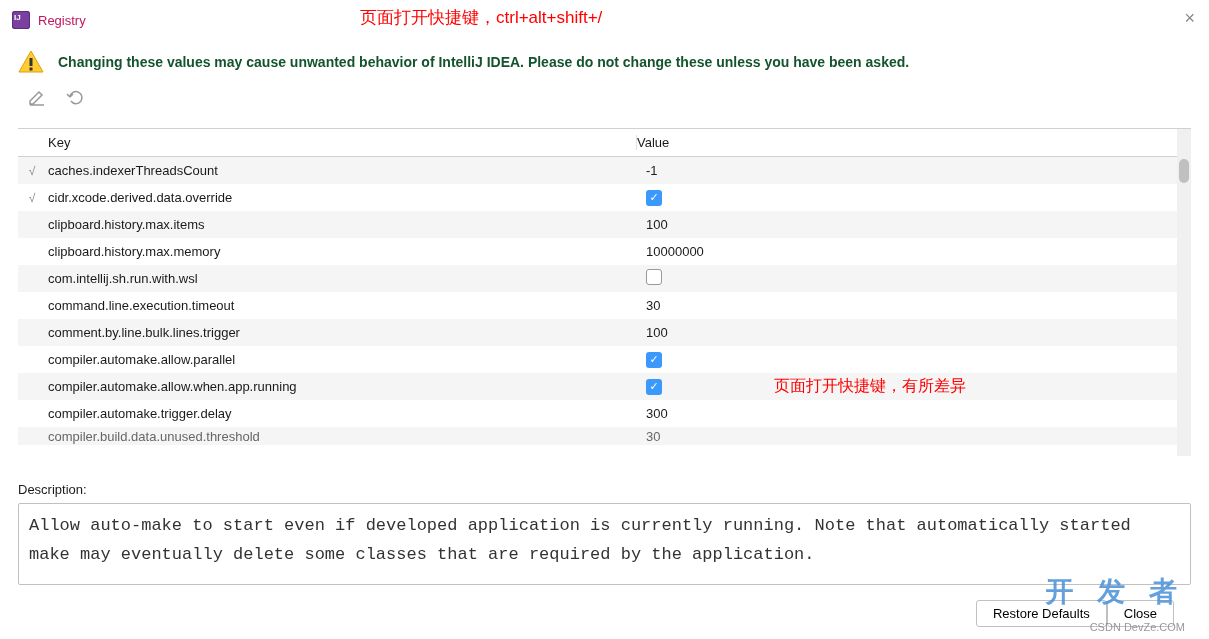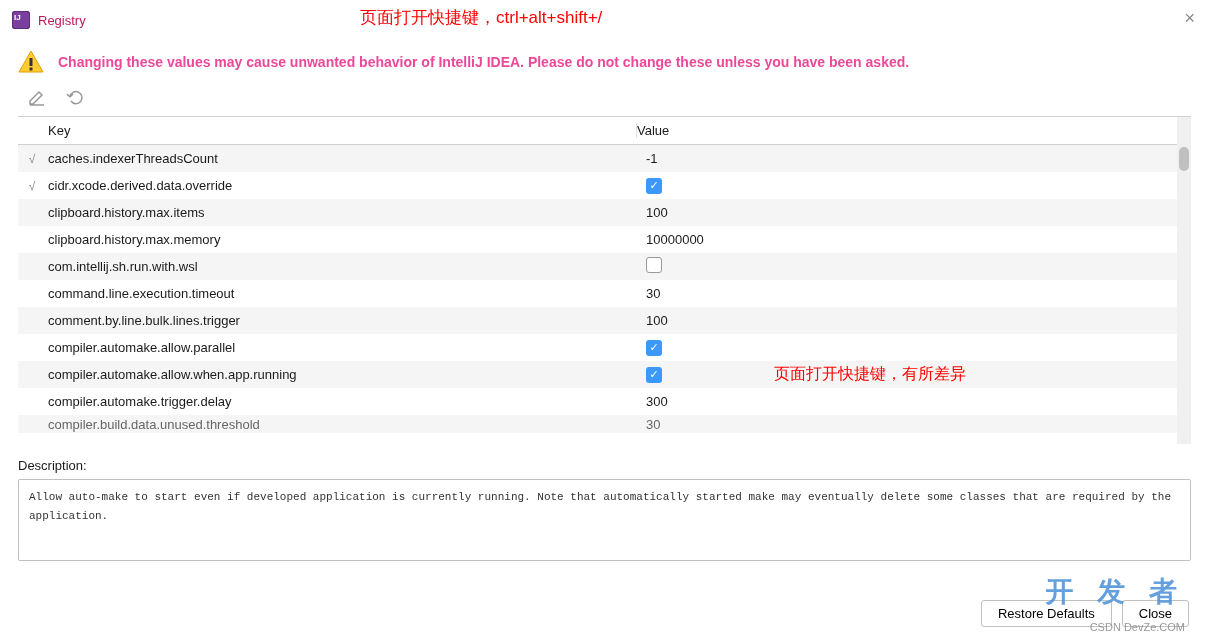--- a/index.html
+++ b/index.html
@@ -61,34 +61,34 @@
   padding: 14px 18px 12px 18px;
 }
 .warning-icon {
   width: 26px;
   height: 24px;
   margin-right: 14px;
   position: relative;
 }
 .warning-icon svg { display: block; }
 .warning-text {
-  color: #ec4899;
+  color: #14532d;
   font-weight: bold;
   font-size: 14px;
 }
 .toolbar {
   display: flex;
   align-items: center;
   gap: 20px;
   padding: 2px 24px 10px 28px;
 }
 .tool-btn { color: #9a9a9a; cursor: pointer; }
 .tool-btn svg { display: block; }
 .table-wrap {
-  margin: 0 18px;
+  margin: 12px 18px;
   border-top: 1px solid #d0d0d0;
   height: 328px;
   overflow: hidden;
   position: relative;
 }
 .table-header {
   display: flex;
   height: 28px;
   align-items: center;
   border-bottom: 1px solid #d0d0d0;
@@ -158,30 +158,29 @@
 }
 .row-truncated { height: 18px; overflow: hidden; color: #666; }
 .desc-label { padding: 14px 32px 4px 18px; font-size: 13px; }
 .desc-box {
   margin: 2px 18px;
   border: 1px solid #c0c0c0;
   border-radius: 2px;
   height: 82px;
   padding: 8px 10px;
   font-family: "Courier New", monospace;
-  font-size: 11px;
+  font-size: 17px;
   line-height: 1.7;
   color: #333;
 }
 .footer {
   position: absolute;
   bottom: 12px;
-  right: 20px;
-  display: flex;
-  gap: 10px;
+  right: 35px;
+  display: flex;
 }
 .btn {
   padding: 5px 16px;
   border: 1px solid #c0c0c0;
   border-radius: 3px;
   background: #fff;
   cursor: pointer;
   font-size: 13px;
 }
 .watermark {

